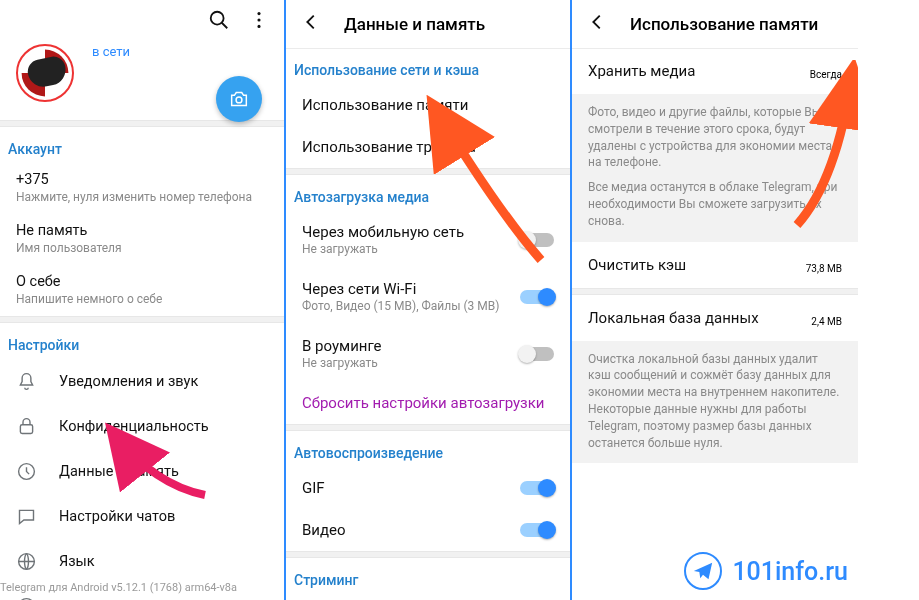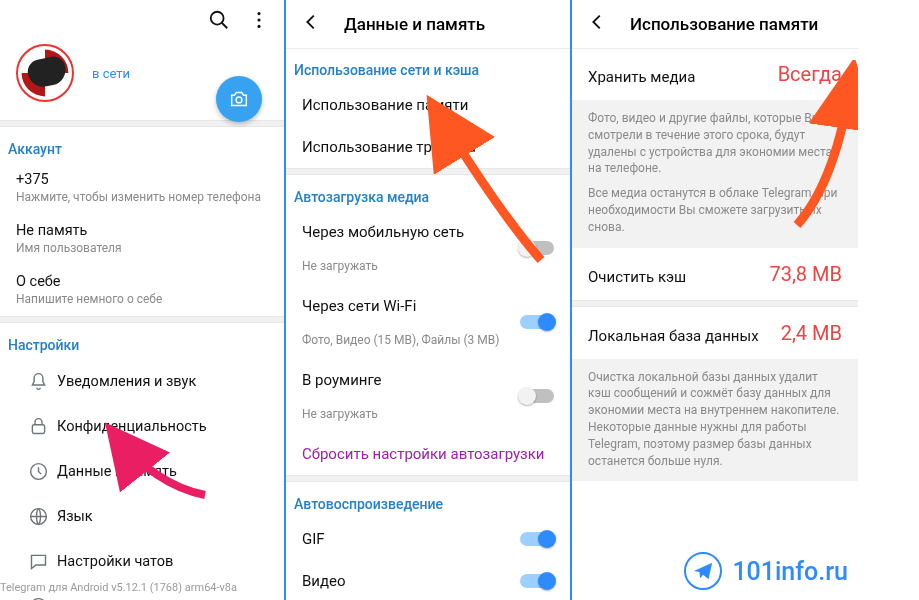--- a/index.html
+++ b/index.html
@@ -4,56 +4,56 @@
 <style>
 * { margin:0; padding:0; box-sizing:border-box; font-family:"Segoe UI",Roboto,Arial,sans-serif; }
 body { background:#fff; width:919px; height:600px; overflow:hidden; }
 .screens { display:flex; height:100%; }
 .panel { width:286px; height:600px; background:#fff; position:relative; overflow:hidden; border-right:2px solid #2e8bff; }
 .panel:last-child { border-right:none; }
 
 
 .p1-top { display:flex; justify-content:flex-end; align-items:center; height:44px; padding:0 14px; gap:18px; }
 .p1-top svg { width:22px; height:22px; }
-.p1-profile { display:flex; align-items:center; gap:18px; padding:0 16px 18px 16px; position:relative; }
+.p1-profile { display:flex; gap:18px; padding:0 16px 18px 16px; position:relative; }
 .avatar { width:58px; height:58px; border-radius:50%; overflow:hidden; background:#fff; border:2px solid #e33; position:relative; }
 .avatar-red { position:absolute; inset:0; }
 .avatar-red path { fill:#b01818; }
 .avatar-dark { position:absolute; left:10px; top:12px; width:38px; height:28px; background:#222; border-radius:14px 14px 18px 18px; transform:rotate(-12deg); }
 .status { color:#2e8bff; font-size:13px; }
 .fab { position:absolute; right:22px; bottom:-2px; width:46px; height:46px; border-radius:50%; background:#36a2f0; display:flex; align-items:center; justify-content:center; box-shadow:0 2px 5px rgba(0,0,0,.25); }
 .fab svg { width:22px; height:22px; fill:#fff; }
 .sep { height:7px; background:#f1f1f1; border-top:1px solid #e7e7e7; border-bottom:1px solid #e7e7e7; }
 
 .sec-head { color:#2481cc; font-size:14px; font-weight:500; padding:14px 8px 6px; }
 .field { padding:8px 16px 10px; }
 .field .main { font-size:14.5px; color:#111; margin-bottom:2px; }
 .field .sub { font-size:12px; color:#8a8a8a; }
 
-.menu-item { display:flex; align-items:center; gap:8px; padding:12px 28px; font-size:14.5px; color:#111; }
+.menu-item { display:flex; align-items:center; gap:22px; padding:12px 16px; font-size:14.5px; color:#111; }
 .menu-item svg { width:21px; height:21px; stroke:#6f7478; fill:none; stroke-width:1.6; }
 .p1-footer { position:absolute; bottom:6px; width:100%; text-align:left; font-size:11px; color:#9a9a9a; }
 
 
 .hdr { display:flex; align-items:center; gap:22px; height:48px; padding:0 14px; font-size:17px; font-weight:500; box-shadow:0 1px 0 rgba(0,0,0,.08); }
 .hdr svg { width:22px; height:22px; stroke:#111; fill:none; stroke-width:2; }
 
 
 .row { display:flex; align-items:center; justify-content:space-between; padding:12px 16px; font-size:15px; color:#111; }
-.row .sub { font-size:12px; color:#8a8a8a; margin-top:18px; }
+.row .sub { font-size:12px; color:#8a8a8a; margin-top:1px; }
 .row-label { flex:1; }
 .accent-red { color:#a21caf; }
 .toggle { width:34px; height:14px; border-radius:8px; background:#c0c0c0; position:relative; }
 .toggle .knob { position:absolute; width:18px; height:18px; border-radius:50%; background:#f2f2f2; top:-2px; left:-2px; box-shadow:0 1px 2px rgba(0,0,0,.3); }
 .toggle.on { background:#9bd0ff; }
 .toggle.on .knob { background:#2e8bff; left:auto; right:-2px; }
 
 
 .p3-row { display:flex; justify-content:space-between; align-items:flex-end; padding:14px 16px; font-size:15px; color:#111; }
-.p3-val { color:#ef4444; font-size:20px; }
+.p3-val { color:#000000; font-size:10px; }
 .info { background:#f2f2f2; padding:10px 16px 12px; font-size:12px; color:#8a8a8a; line-height:1.4; }
 .info p + p { margin-top:8px; }
 
 
 .arrow { position:absolute; pointer-events:none; }
 .logo { position:absolute; right:10px; bottom:10px; display:flex; align-items:center; gap:10px; font-size:25px; font-weight:500; color:#2e8bff; }
 .logo .plane { width:38px; height:38px; border-radius:50%; border:2px solid #2e8bff; display:flex; align-items:center; justify-content:center; }
 .logo .plane svg { width:22px; height:22px; fill:#2e8bff; }
 </style>
 </head>
@@ -91,21 +91,21 @@
             <path d="M4 8h3l2-3h6l2 3h3v11H4z" fill="none" stroke="#fff" stroke-width="1.6"></path>
             <circle cx="12" cy="13" r="3.2" fill="none" stroke="#fff" stroke-width="1.6"></circle>
           </svg>
       </div>
     </div>
     <div class="sep"></div>
 
     <div class="sec-head">Аккаунт</div>
     <div class="field">
       <div class="main">+375</div>
-      <div class="sub">Нажмите, чтобы изменить номер телефона</div>
+      <div class="sub">Нажмите, нуля изменить номер телефона</div>
     </div>
     <div class="field">
       <div class="main">Не память</div>
       <div class="sub">Имя пользователя</div>
     </div>
     <div class="field">
       <div class="main">О себе</div>
       <div class="sub">Напишите немного о себе</div>
     </div>
     <div class="sep"></div>
@@ -128,30 +128,30 @@
     </div>
     <div class="menu-item">
       <svg viewBox="0 0 24 24">
           <circle cx="12" cy="12" r="9"></circle>
           <path d="M12 7v5l3 3"></path>
         </svg>
       <span>Данные и память</span>
     </div>
     <div class="menu-item">
       <svg viewBox="0 0 24 24">
+          <path d="M4 5h16v11H9l-5 4z"></path>
+        </svg>
+      <span>Настройки чатов</span>
+    </div>
+    <div class="menu-item">
+      <svg viewBox="0 0 24 24">
           <circle cx="12" cy="12" r="9"></circle>
           <path d="M3 12h18M12 3c3 3 3 15 0 18M12 3c-3 3-3 15 0 18"></path>
         </svg>
       <span>Язык</span>
-    </div>
-    <div class="menu-item">
-      <svg viewBox="0 0 24 24">
-          <path d="M4 5h16v11H9l-5 4z"></path>
-        </svg>
-      <span>Настройки чатов</span>
     </div>
     <div class="menu-item">
       <svg viewBox="0 0 24 24">
           <circle cx="12" cy="12" r="9"></circle>
           <path d="M9.5 9a2.5 2.5 0 0 1 5 0c0 1.5-2.5 2-2.5 4"></path>
           <circle cx="12" cy="17" r=".5" fill="#6f7478"></circle>
         </svg>
       <span>Помощь</span>
     </div>
 

